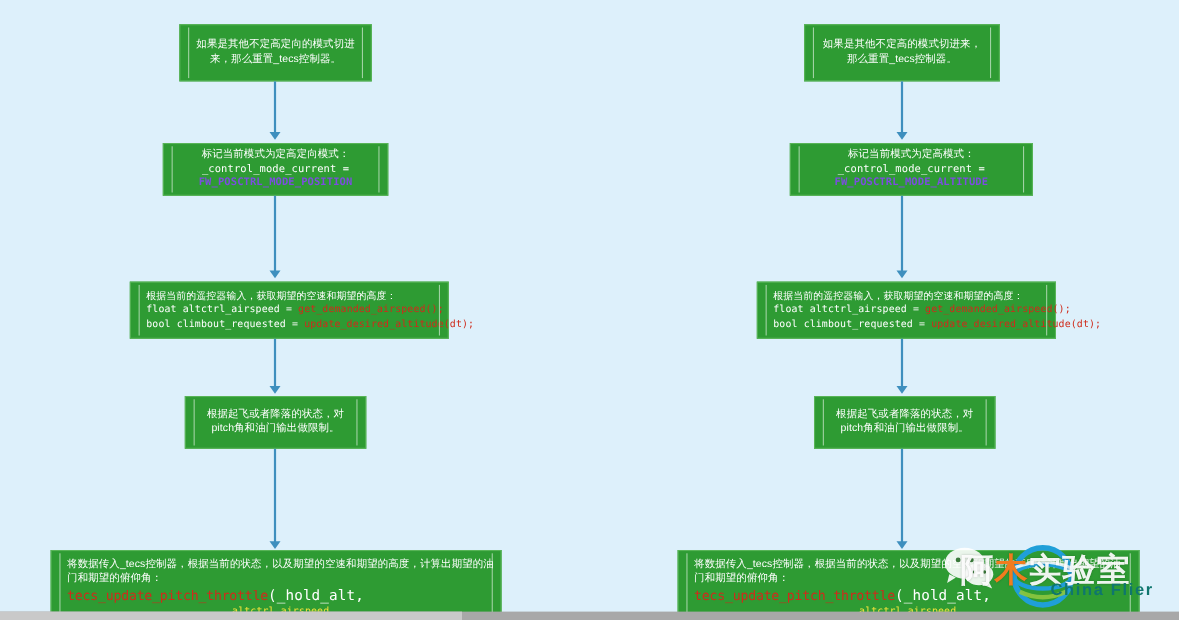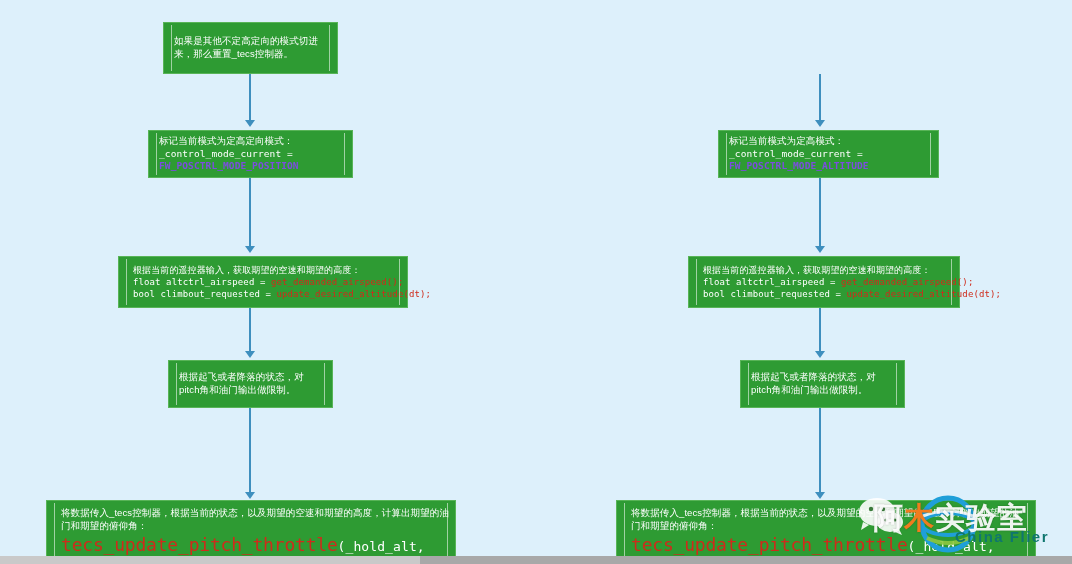--- a/index.html
+++ b/index.html
@@ -18,20 +18,21 @@
     overflow: hidden;
   }
 
   
   .node {
     position: absolute;
     box-sizing: border-box;
     background: #2e9b33;
     border: 1px solid #58b457;
     color: #ffffff;
+    text-align: center;
     display: flex;
     flex-direction: column;
     justify-content: center;
     line-height: 1.35;
     font-size: 9.5px;
     letter-spacing: 0.1px;
     padding: 4px 10px;
   }
   .node .side {
     position: absolute;
@@ -62,21 +63,21 @@
 
   
   .node.big {
     text-align: left;
     align-items: flex-start;
     padding: 6px 14px 0 14px;
     justify-content: flex-start;
   }
   .node.big .line { font-size: 9.5px; }
   .node.big .fname {
-    font-size: 18px;
+    font-size: 12px;
     color: #cf2b1b;
     font-family: "DejaVu Sans Mono", "Liberation Mono", monospace;
     letter-spacing: -0.2px;
   }
   .node.big .arg {
     font-size: 13px;
     color: #ffffff;
     font-family: "DejaVu Sans Mono", "Liberation Mono", monospace;
   }
   .node.big .argline {
@@ -206,20 +207,26 @@
     <span class="side l"></span>
     <span class="side r"></span>
     <span class="line">将数据传入_tecs控制器，根据当前的状态，以及期望的空速和期望的高度，计算出期望的油</span>
     <span class="line">门和期望的俯仰角：</span>
     <span class="line">
       <span class="fname">tecs_update_pitch_throttle</span><span class="arg">(_hold_alt,</span>
     </span>
     <span class="argline">altctrl_airspeed</span>
   </div>
 
+  <div class="node" style="left:731px; top:22px; width:178px; height:52px;">
+    <span class="side l"></span>
+    <span class="side r"></span>
+    <span class="line">如果是其他不定高的模式切进来，</span>
+    <span class="line">那么重置_tecs控制器。</span>
+  </div>
 
   <div class="conn" style="left:819px; top:74px; height:50px;"></div>
   <div class="arrowhead" style="left:815px; top:120px;"></div>
 
   <div class="node" style="left:718px; top:130px; width:221px; height:48px;">
     <span class="side l"></span>
     <span class="side r"></span>
     <span class="line">标记当前模式为定高模式：</span>
     <span class="line mono">_control_mode_current =</span>
     <span class="line mono purple">FW_POSCTRL_MODE_ALTITUDE</span>

